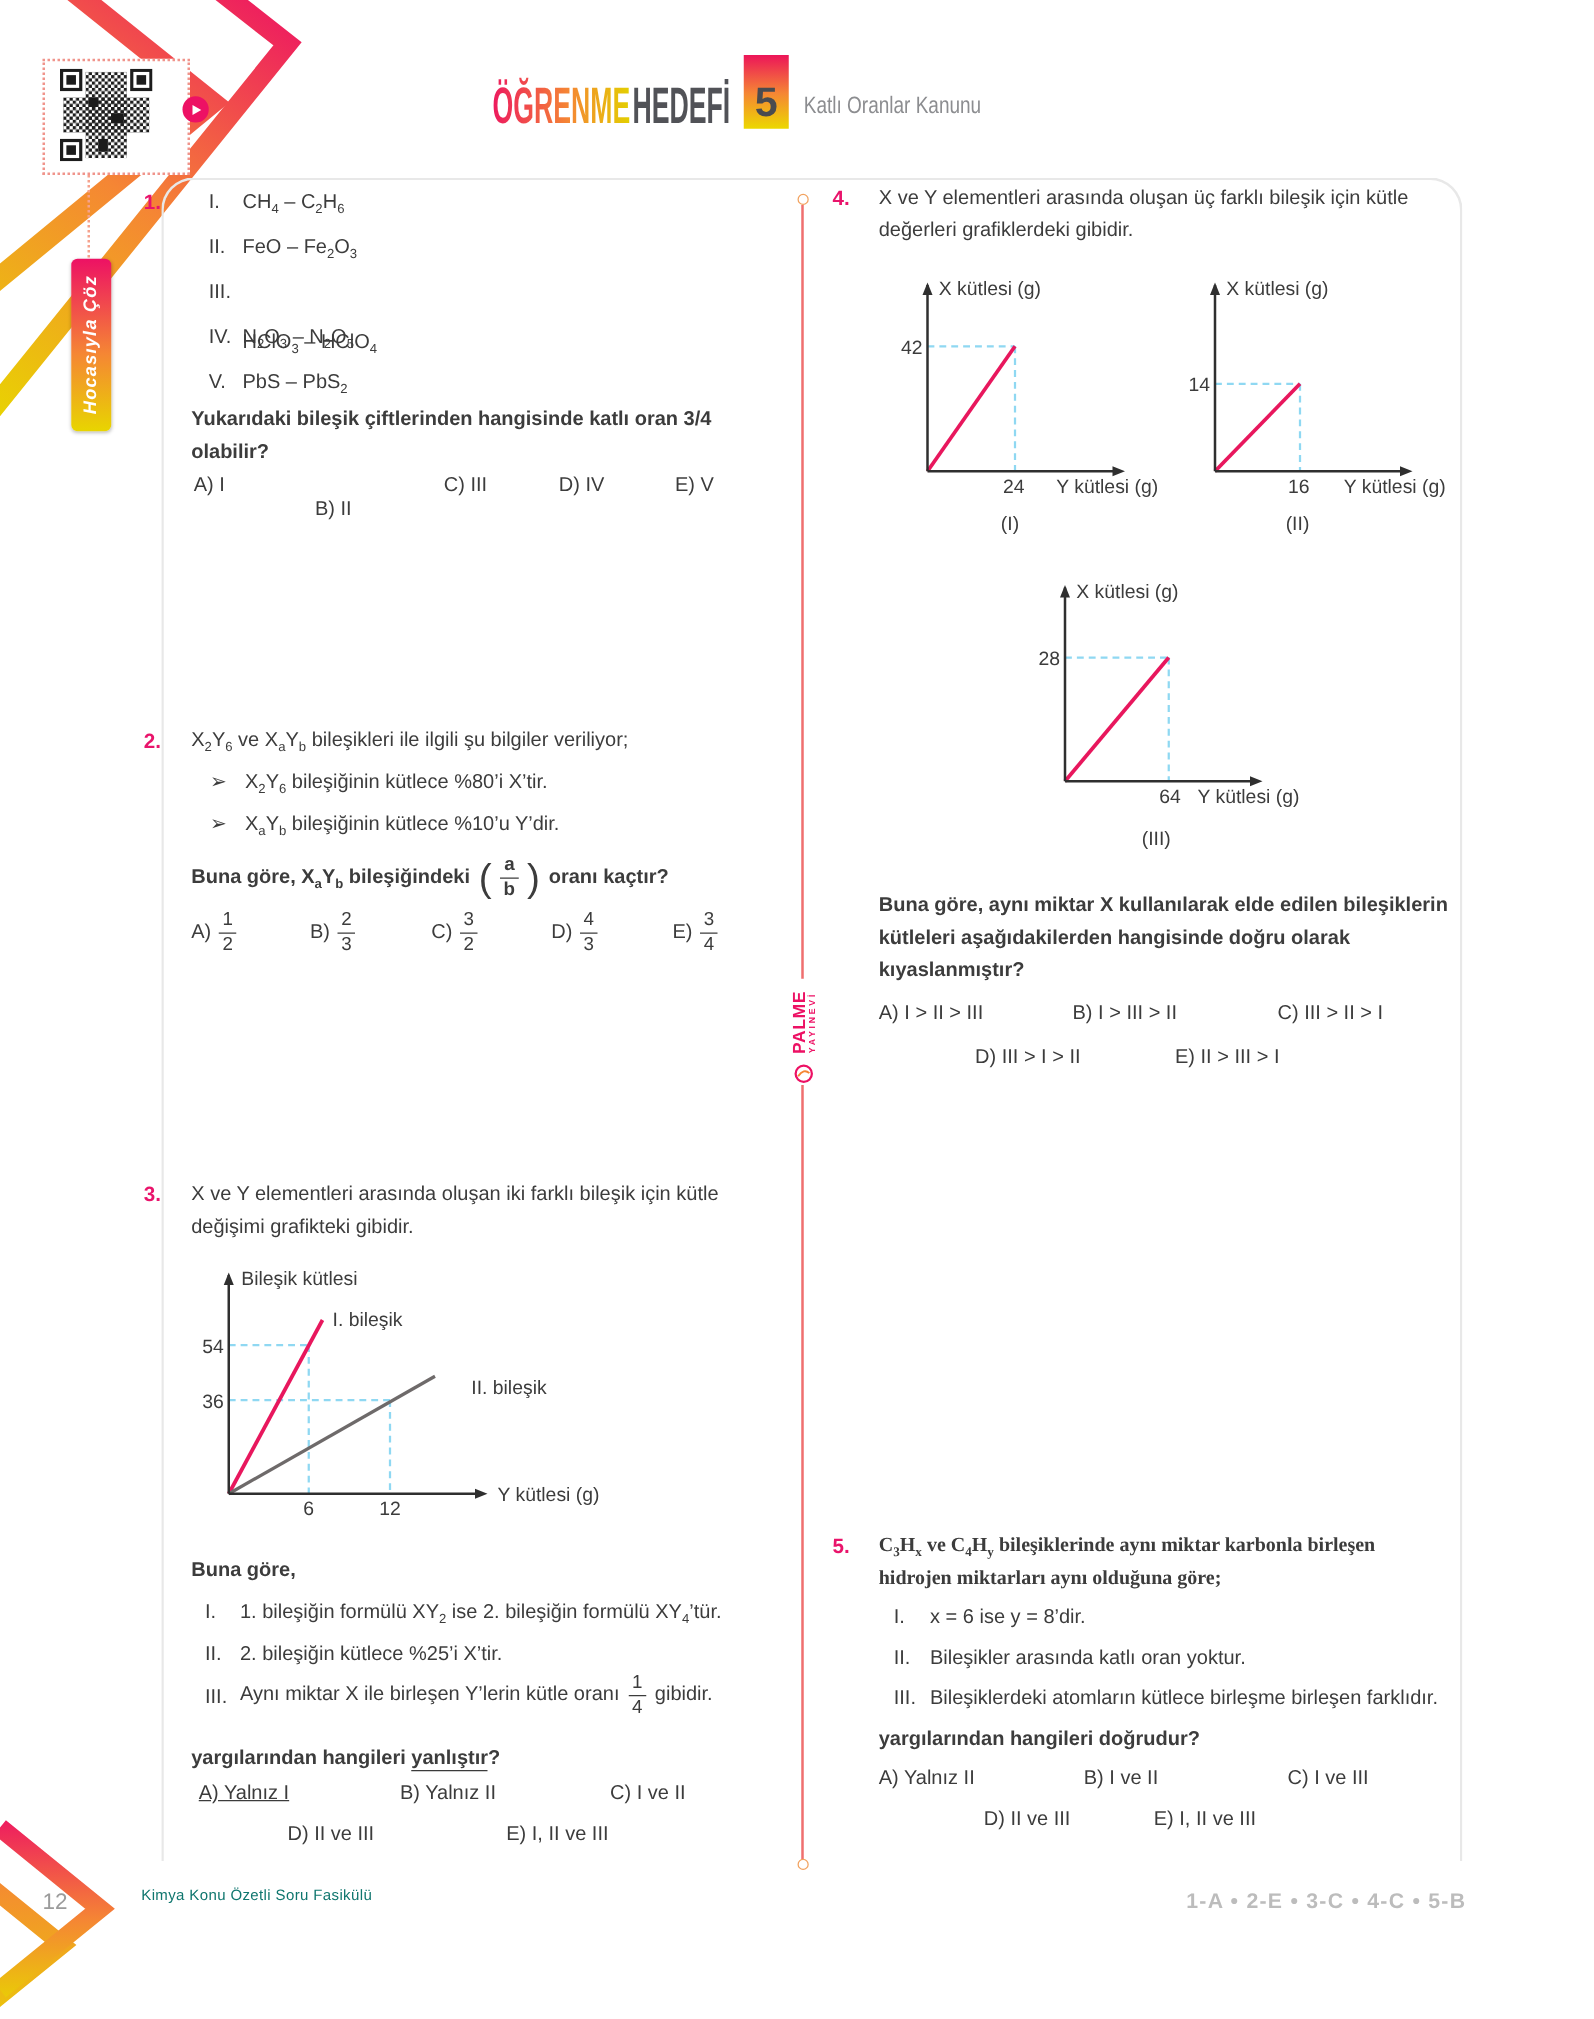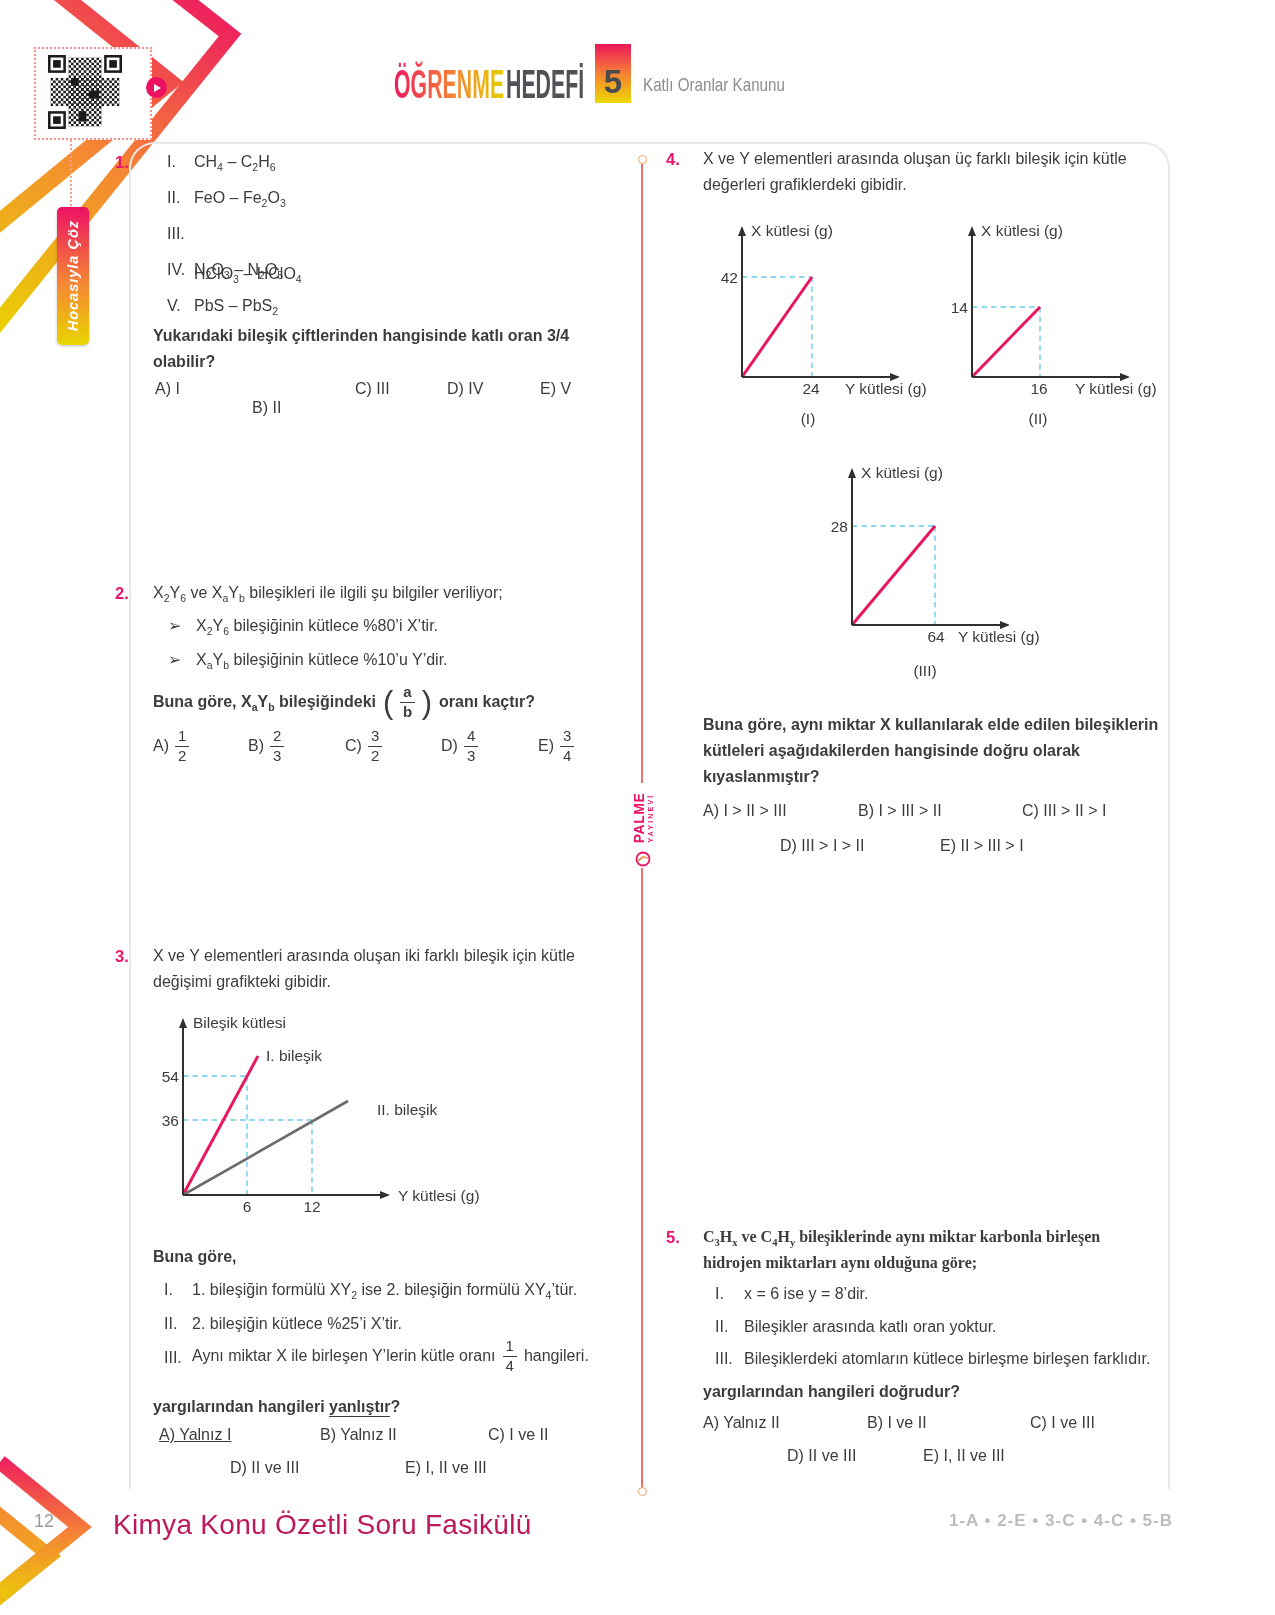--- a/index.html
+++ b/index.html
@@ -72,21 +72,21 @@
   .gtext{font-size:15.5px;fill:#3c3c3c;font-family:"Liberation Sans",sans-serif;}
   .gaxis{stroke:#2f2f2f;stroke-width:2;fill:none;}
   .garrow{fill:#2f2f2f;stroke:none;}
   .gdash{stroke:#8fd8f2;stroke-width:1.8;stroke-dasharray:5.5 4;fill:none;}
   .gpink{stroke:#e8175d;stroke-width:3;fill:none;}
   .ggray{stroke:#6e6a6a;stroke-width:2.6;fill:none;}
 
   
   .pageno{position:absolute;left:28px;top:1511px;width:32px;text-align:center;font-size:18px;
           font-weight:500;color:#9b9b9b;}
-  .booklet{position:absolute;left:113px;top:1509px;font-size:28px;font-weight:500;color:#be185d;
+  .booklet{position:absolute;left:113px;top:1509px;font-size:12px;font-weight:500;color:#0f766e;
            letter-spacing:.3px;}
   .anskey{position:absolute;left:880px;top:1511px;width:293px;text-align:right;font-size:17px;
           font-weight:700;color:#bcbcbc;letter-spacing:1px;}
 </style>
 </head>
 <body>
 
 <div class="page">
 
   <svg class="abs" style="left:-30px;top:-50px;" width="330" height="450" viewBox="-30 -50 330 450">
@@ -259,21 +259,21 @@
     <span class="txt nowrap" style="left:192px;top:1277px;">1. bileşiğin formülü XY<sub>2</sub> ise 2. bileşiğin formülü XY<sub>4</sub>’tür.</span>
     <span class="roman" style="left:164px;top:1311px;">II.</span>
     <span class="txt nowrap" style="left:192px;top:1311px;">2. bileşiğin kütlece %25’i X’tir.</span>
     <span class="roman" style="left:164px;top:1345px;">III.</span>
     <div class="fracrow" style="left:192px;top:1334px;height:44px;">
       <span>Aynı miktar X ile birleşen Y’lerin kütle oranı</span>
       <span class="frac">
         <span class="n">1</span>
         <span class="d">4</span>
       </span>
-      <span>hangileri.</span>
+      <span>gibidir.</span>
     </div>
     <div class="txt bold nowrap" style="left:153px;top:1394px;">
       <span>yargılarından hangileri </span><span class="underline">yanlıştır</span><span>?</span>
     </div>
     <span class="opt" style="left:159px;top:1424px;text-decoration:underline;">A) Yalnız I</span>
     <span class="opt" style="left:320px;top:1424px;">B) Yalnız II</span>
     <span class="opt" style="left:488px;top:1424px;">C) I ve II</span>
     <span class="opt" style="left:230px;top:1457px;">D) II ve III</span>
     <span class="opt" style="left:405px;top:1457px;">E) I, II ve III</span>
   </div>

